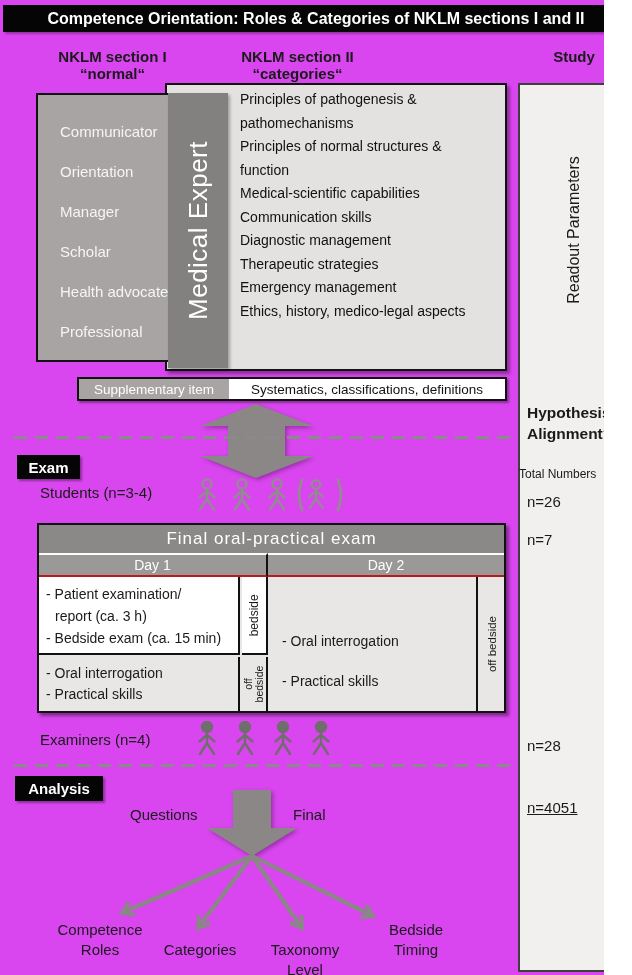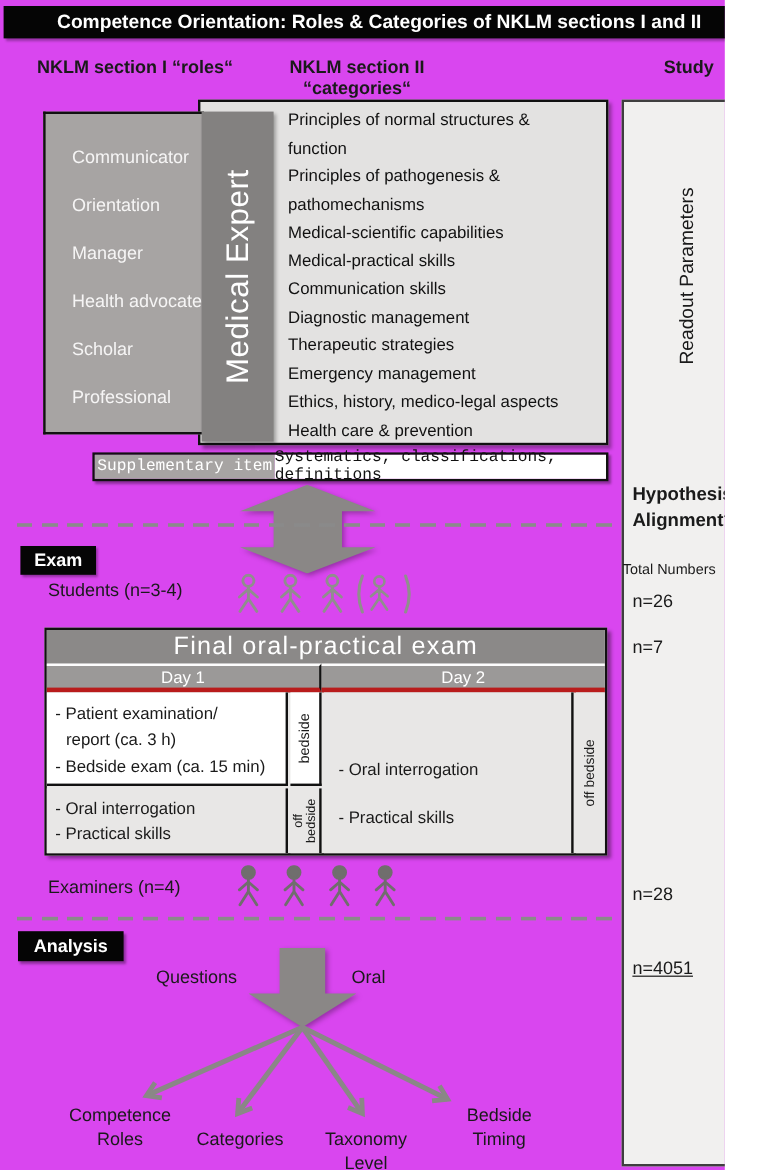--- a/index.html
+++ b/index.html
@@ -29,41 +29,41 @@
     box-shadow:2px 2px 3px rgba(0,0,0,.3);
   }
   .me-bar span{
     transform:rotate(-90deg);white-space:nowrap;color:#ffffff;font-size:26px;letter-spacing:.5px;
   }
   .roles-list{left:60px;top:112px;width:110px;color:#f6f5f5;font-size:15px;}
   .roles-list div{height:40px;line-height:40px;}
   .cat-list{left:240px;top:88px;width:252px;font-size:14px;line-height:23.5px;color:#111;}
   .sup-row{
     left:77px;top:377px;width:430px;height:24px;border:2px solid #111;box-sizing:border-box;
-    display:flex;box-shadow:2px 2px 2px rgba(0,0,0,.35);font-size:13.5px;font-family:Liberation Mono, monospace;
+    display:flex;box-shadow:2px 2px 2px rgba(0,0,0,.35);font-size:13.5px;
   }
   .sup-label{width:150px;background:#a7a4a3;color:#ffffff;display:flex;align-items:center;justify-content:center;}
   .sup-value{flex:1;background:#ffffff;color:#111;display:flex;align-items:center;justify-content:center;}
   .dashed{height:3px;background:repeating-linear-gradient(90deg,#8a8a8a 0 13px,transparent 13px 21px);}
   .black-tag{
     background:#050505;color:#ffffff;font-weight:bold;font-size:15px;
     display:flex;align-items:center;justify-content:center;box-shadow:2px 2px 2px rgba(0,0,0,.35);
   }
   .plain-label{font-size:15px;}
   .exam-table{
     left:37px;top:523px;width:469px;height:190px;border:2px solid #111;box-sizing:border-box;
     background:#e8e7e6;box-shadow:3px 3px 3px rgba(0,0,0,.4);
   }
   .t-title{
-    left:0;top:0;width:465px;height:28px;background:#8b8988;color:#fff;font-size:21px;
+    left:0;top:0;width:465px;height:28px;background:#8b8988;color:#fff;font-size:17px;
     display:flex;align-items:center;justify-content:center;letter-spacing:1px;
   }
   .t-dayh{
     background:#9b9998;color:#fff;font-size:14px;display:flex;align-items:center;justify-content:center;
-    box-sizing:border-box;border-top:2px solid #fdfdfd;border-bottom:4px solid #b91c1c;
+    box-sizing:border-box;border-top:2px solid #fdfdfd;border-bottom:2px solid #b91c1c;
   }
   .cell{box-sizing:border-box;font-size:14px;}
   .vertwrap{display:flex;align-items:center;justify-content:center;box-sizing:border-box;}
   .vert{transform:rotate(-90deg);white-space:pre-line;text-align:center;line-height:1.05;}
   .out-label{font-size:15px;text-align:center;white-space:pre-line;line-height:20px;}
   .study-box{
     left:518px;top:83px;width:112px;height:889px;background:#f1f0ef;
     border:2px solid #3f3f3f;box-sizing:border-box;
   }
   .readout{left:518px;top:130px;width:112px;height:200px;display:flex;align-items:center;justify-content:center;}
@@ -73,45 +73,43 @@
   .count{font-size:15px;}
   svg{display:block;}
 </style>
 </head>
 <body>
 
 <div id="stage">
 
   <div class="abs title-bar">Competence Orientation: Roles &amp; Categories of NKLM sections I and II</div>
 
-  <div class="abs col-header" style="left:30px;top:48px;width:165px;">NKLM section I “roles“</div>
+  <div class="abs col-header" style="left:30px;top:48px;width:165px;">NKLM section I “normal“</div>
   <div class="abs col-header" style="left:195px;top:48px;width:205px;">NKLM section II “categories“</div>
   <div class="abs col-header" style="left:518px;top:48px;width:112px;">Study</div>
 
   <div class="abs cat-box"></div>
   <div class="abs cat-list">
+    <div>Principles of pathogenesis &amp; pathomechanisms</div>
     <div>Principles of normal structures &amp; function</div>
-    <div>Principles of pathogenesis &amp; pathomechanisms</div>
     <div>Medical-scientific capabilities</div>
-    <div>Medical-practical skills</div>
     <div>Communication skills</div>
     <div>Diagnostic management</div>
     <div>Therapeutic strategies</div>
     <div>Emergency management</div>
     <div>Ethics, history, medico-legal aspects</div>
-    <div>Health care &amp; prevention</div>
   </div>
 
   <div class="abs roles-box"></div>
   <div class="abs roles-list">
     <div>Communicator</div>
     <div>Orientation</div>
     <div>Manager</div>
+    <div>Scholar</div>
     <div>Health advocate</div>
-    <div>Scholar</div>
     <div>Professional</div>
   </div>
 
   <div class="abs me-bar">
     <span>Medical Expert</span>
   </div>
 
   <div class="abs sup-row">
     <div class="sup-label">Supplementary item</div>
     <div class="sup-value">Systematics, classifications, definitions</div>
@@ -200,21 +198,21 @@
         <circle cx="11" cy="6" r="5" fill="#706e6d"></circle>
           <path d="M11,11 V22 M11,14 L3.5,20.5 M11,14 L18.5,20.5 M11,22 L4,33 M11,22 L18,33"></path>
       </g>
     </g>
   </svg>
 
   <div class="abs dashed" style="left:14px;top:764px;width:496px;"></div>
 
   <div class="abs black-tag" style="left:15px;top:776px;width:88px;height:25px;">Analysis</div>
   <div class="abs plain-label" style="left:130px;top:806px;">Questions</div>
-  <div class="abs plain-label" style="left:293px;top:806px;">Oral</div>
+  <div class="abs plain-label" style="left:293px;top:806px;">Final</div>
 
   <svg class="abs" style="left:207px;top:790px;filter:drop-shadow(2px 2px 2px rgba(0,0,0,.3));" width="90" height="66">
     <polygon points="26,0 64,0 64,38 90,38 45,66 0,38 26,38" fill="#8a8786"></polygon>
   </svg>
 
   <svg class="abs" style="left:55px;top:848px;" width="410" height="92">
     <defs>
       <marker id="ah" markerUnits="userSpaceOnUse" markerWidth="22" markerHeight="22" refX="15" refY="11" orient="auto">
         <path d="M4,4 L15,11 L4,18" fill="none" stroke="#8a8786" stroke-width="4"></path>
       </marker>

